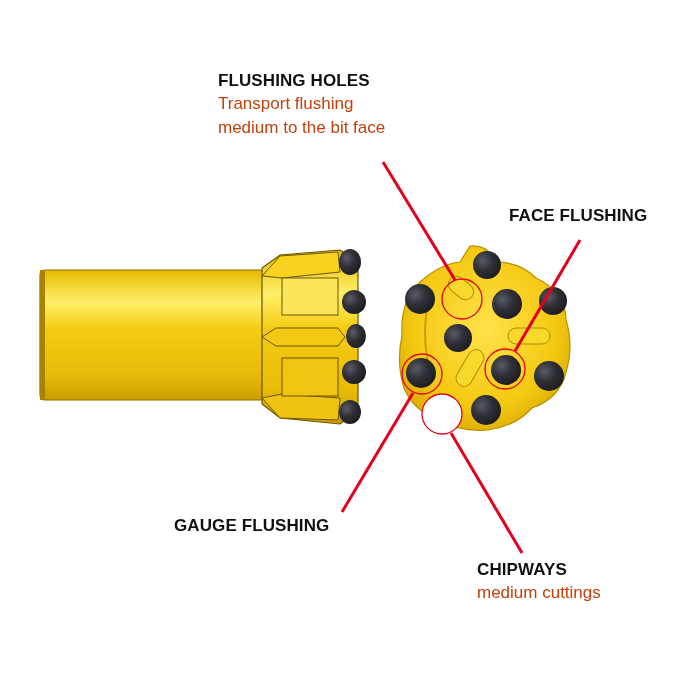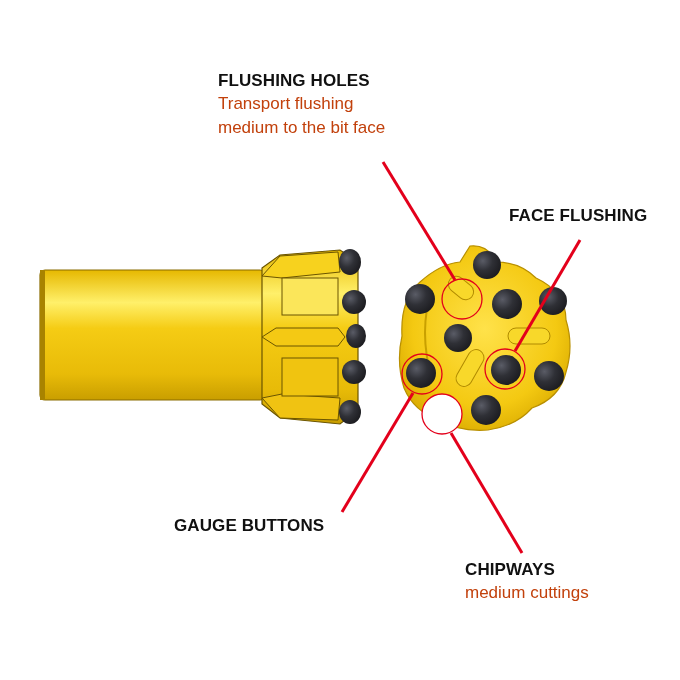--- a/index.html
+++ b/index.html
@@ -101,19 +101,19 @@
   <span class="title">FLUSHING HOLES</span>
   <span class="desc">Transport flushing</span>
   <span class="desc">medium to the bit face</span>
 </div>
 
 <div class="label" style="left:509px; top:205px;">
   <span class="title">FACE FLUSHING</span>
 </div>
 
 <div class="label" style="left:174px; top:515px;">
-  <span class="title">GAUGE BUTTONS</span>
+  <span class="title">GAUGE FLUSHING</span>
 </div>
 
-<div class="label" style="left:465px; top:559px;">
+<div class="label" style="left:477px; top:559px;">
   <span class="title">CHIPWAYS</span>
   <span class="desc">medium cuttings</span>
 </div>
 
 </body></html>

